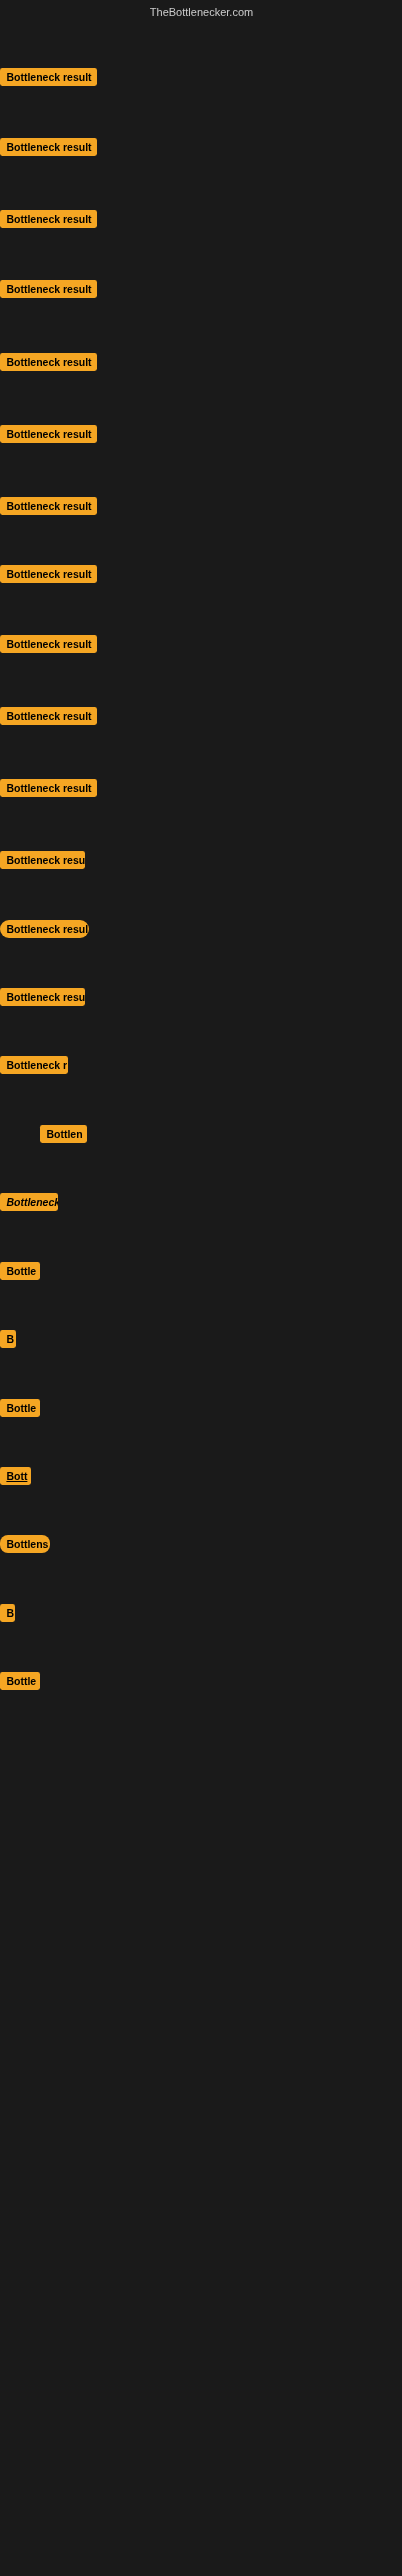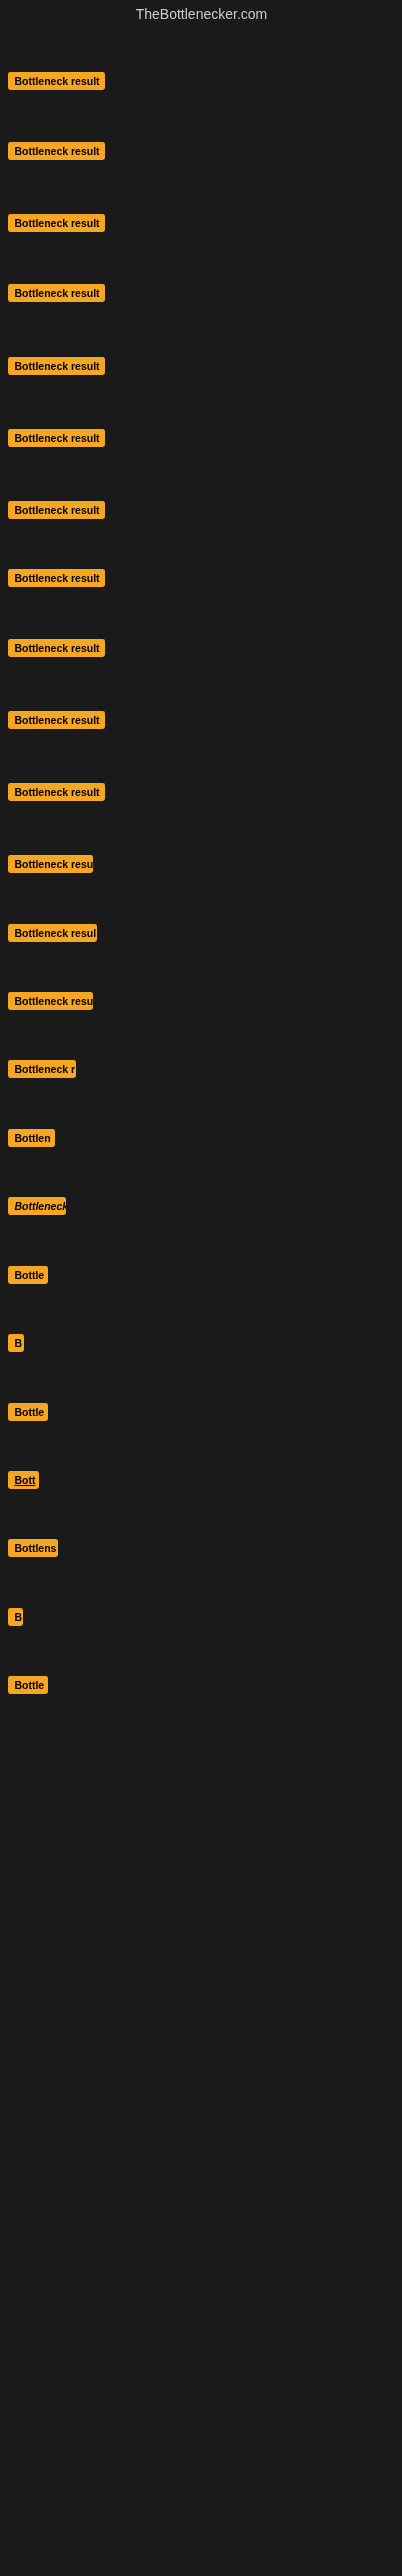--- a/index.html
+++ b/index.html
@@ -10,38 +10,38 @@
     body {
       background-color: #1a1a1a;
       width: 403px;
       min-height: 2576px;
       font-family: Arial, sans-serif;
       position: relative;
     }
     .site-title {
       text-align: center;
       color: #cccccc;
-      font-size: 14px;
+      font-size: 11px;
       padding: 6.4px 0 3.2px 0;
       font-weight: normal;
     }
     .bottleneck-badge {
       display: inline-block;
       background-color: #f5a623;
       color: #000000;
       font-size: 10.5px;
       font-weight: bold;
       padding: 3.2px 6.4px;
       border-radius: 2.4px;
       white-space: nowrap;
       overflow: hidden;
     }
     .badge-container {
       position: absolute;
-      left: 8px;
+      left: 0;
       text-align: right;
     }
   </style>
 </head>
 <body>
 
 <div class="site-title">TheBottlenecker.com</div>
 
 <div id="badges-container" style="position:relative; width:100%; height:2576px;">
     <div class="badge-container" style="top: 46px;"><span class="bottleneck-badge" style="max-width: 97px;">Bottleneck result</span></div>
@@ -49,26 +49,26 @@
     <div class="badge-container" style="top: 188px;"><span class="bottleneck-badge" style="max-width: 97px;">Bottleneck result</span></div>
     <div class="badge-container" style="top: 258px;"><span class="bottleneck-badge" style="max-width: 97px;">Bottleneck result</span></div>
     <div class="badge-container" style="top: 331px;"><span class="bottleneck-badge" style="max-width: 97px;">Bottleneck result</span></div>
     <div class="badge-container" style="top: 403px;"><span class="bottleneck-badge" style="max-width: 97px;">Bottleneck result</span></div>
     <div class="badge-container" style="top: 475px;"><span class="bottleneck-badge" style="max-width: 97px;">Bottleneck result</span></div>
     <div class="badge-container" style="top: 543px;"><span class="bottleneck-badge" style="max-width: 97px;">Bottleneck result</span></div>
     <div class="badge-container" style="top: 613px;"><span class="bottleneck-badge" style="max-width: 97px;">Bottleneck result</span></div>
     <div class="badge-container" style="top: 685px;"><span class="bottleneck-badge" style="max-width: 97px;">Bottleneck result</span></div>
     <div class="badge-container" style="top: 757px;"><span class="bottleneck-badge" style="max-width: 97px;">Bottleneck result</span></div>
     <div class="badge-container" style="top: 829px;"><span class="bottleneck-badge" style="max-width: 85px;">Bottleneck resu</span></div>
-    <div class="badge-container" style="top: 898px;"><span class="bottleneck-badge" style="max-width: 89px;">Bottleneck resul</span></div>
+    <div class="badge-container" style="top: 898px;"><span class="bottleneck-badge" style="max-width: 89px; border-radius: 9px;">Bottleneck resul</span></div>
     <div class="badge-container" style="top: 966px;"><span class="bottleneck-badge" style="max-width: 85px;">Bottleneck resu</span></div>
     <div class="badge-container" style="top: 1034px;"><span class="bottleneck-badge" style="max-width: 68px;">Bottleneck r</span></div>
-    <div class="badge-container" style="top: 1103px;"><span class="bottleneck-badge" style="max-width: 47px;">Bottlen</span></div>
+    <div class="badge-container" style="top: 1103px;"><span class="bottleneck-badge" style="max-width: 47px; margin-left: 40px;">Bottlen</span></div>
     <div class="badge-container" style="top: 1171px; font-style: italic;"><span class="bottleneck-badge" style="max-width: 58px;">Bottleneck</span></div>
     <div class="badge-container" style="top: 1240px;"><span class="bottleneck-badge" style="max-width: 40px;">Bottle</span></div>
     <div class="badge-container" style="top: 1308px;"><span class="bottleneck-badge" style="max-width: 16px;">B</span></div>
     <div class="badge-container" style="top: 1377px;"><span class="bottleneck-badge" style="max-width: 40px;">Bottle</span></div>
     <div class="badge-container" style="top: 1445px;"><span class="bottleneck-badge" style="max-width: 31px; text-decoration: underline;">Bott</span></div>
-    <div class="badge-container" style="top: 1513px;"><span class="bottleneck-badge" style="max-width: 50px;">Bottlens</span></div>
+    <div class="badge-container" style="top: 1513px;"><span class="bottleneck-badge" style="max-width: 50px; border-radius: 8px;">Bottlens</span></div>
     <div class="badge-container" style="top: 1582px;"><span class="bottleneck-badge" style="max-width: 14.5px;">B</span></div>
     <div class="badge-container" style="top: 1650px;"><span class="bottleneck-badge" style="max-width: 40px;">Bottle</span></div>
   </div>
 
 
 </body></html>

